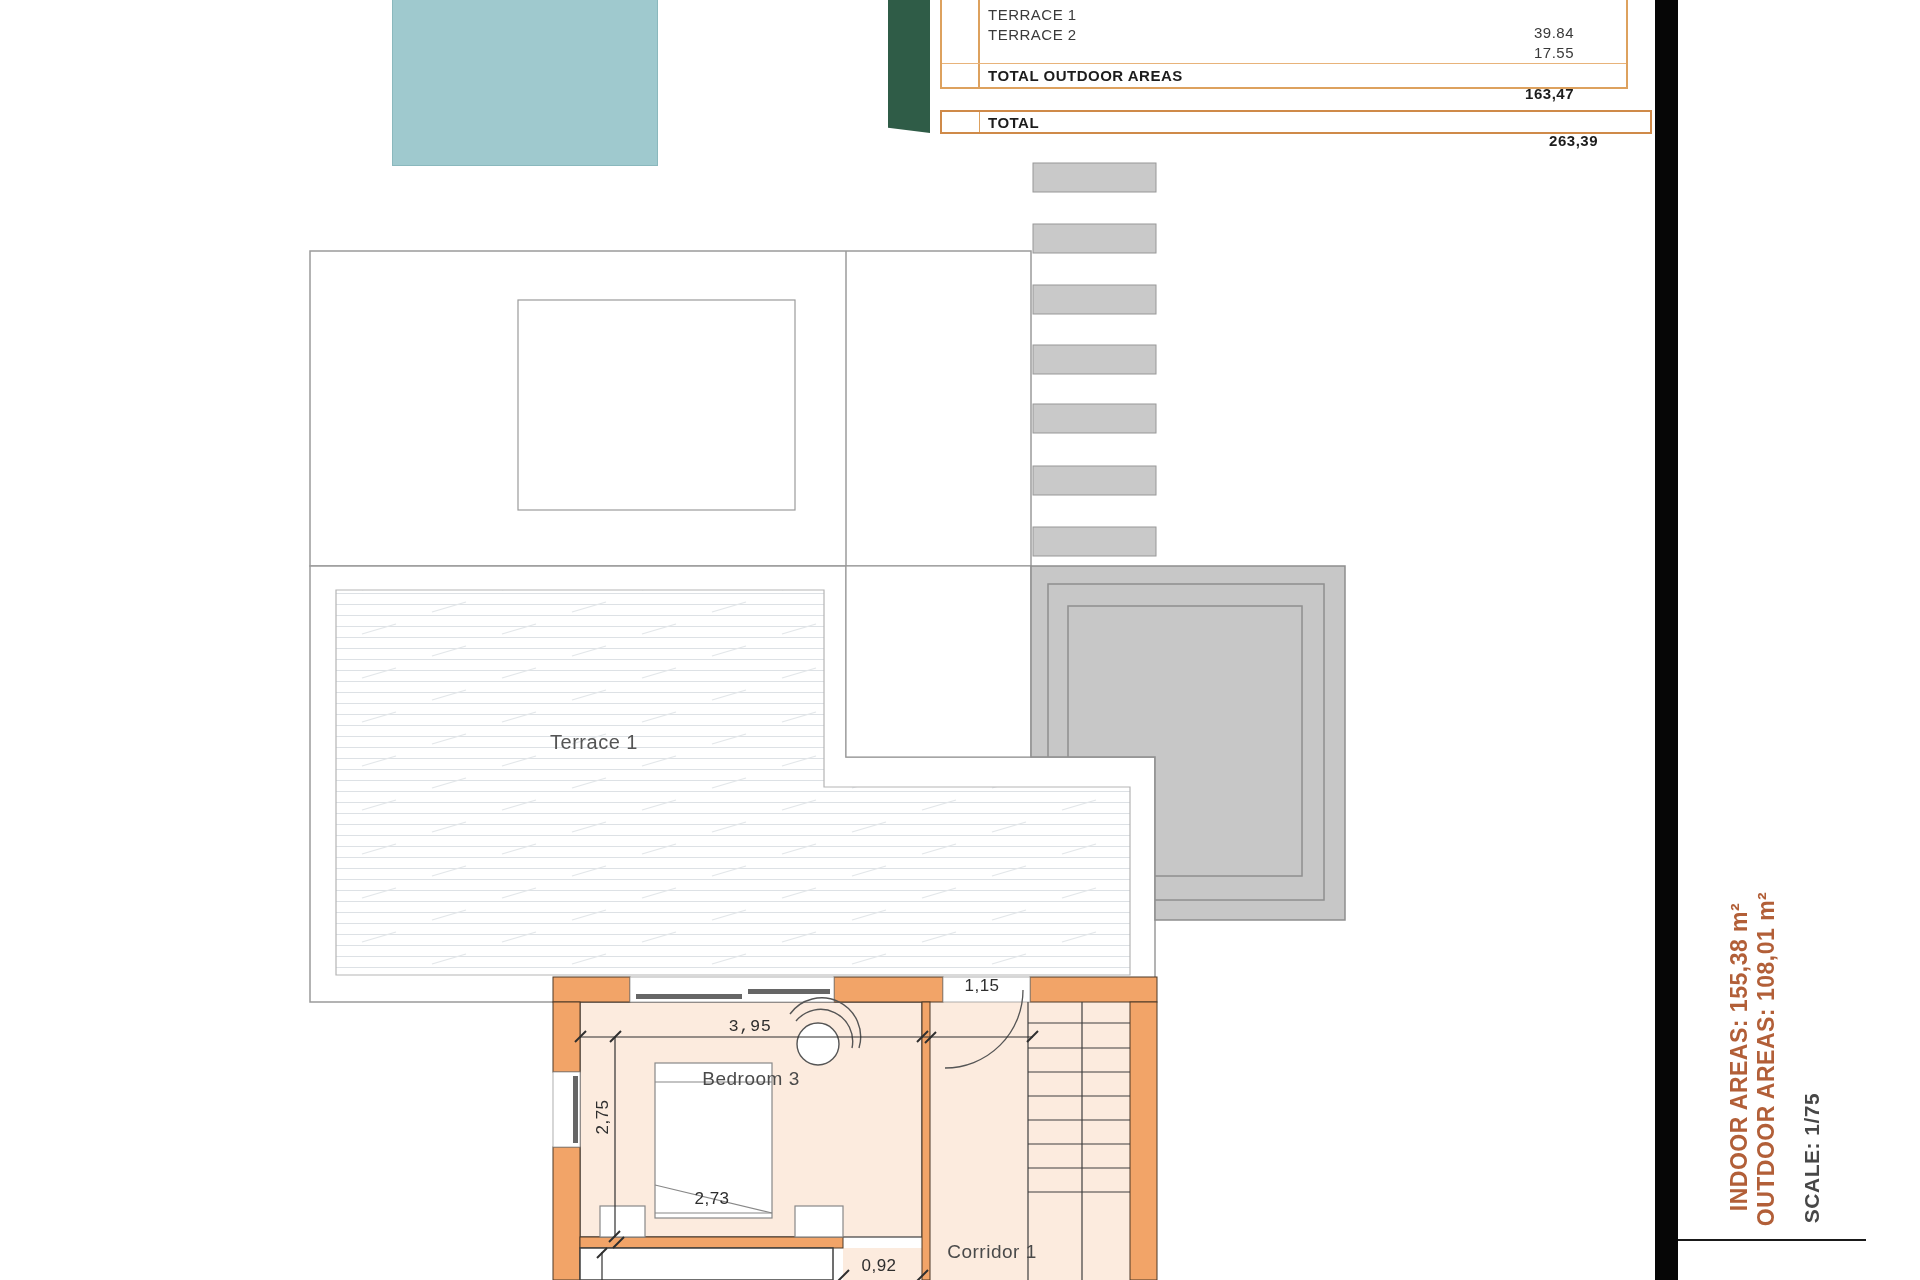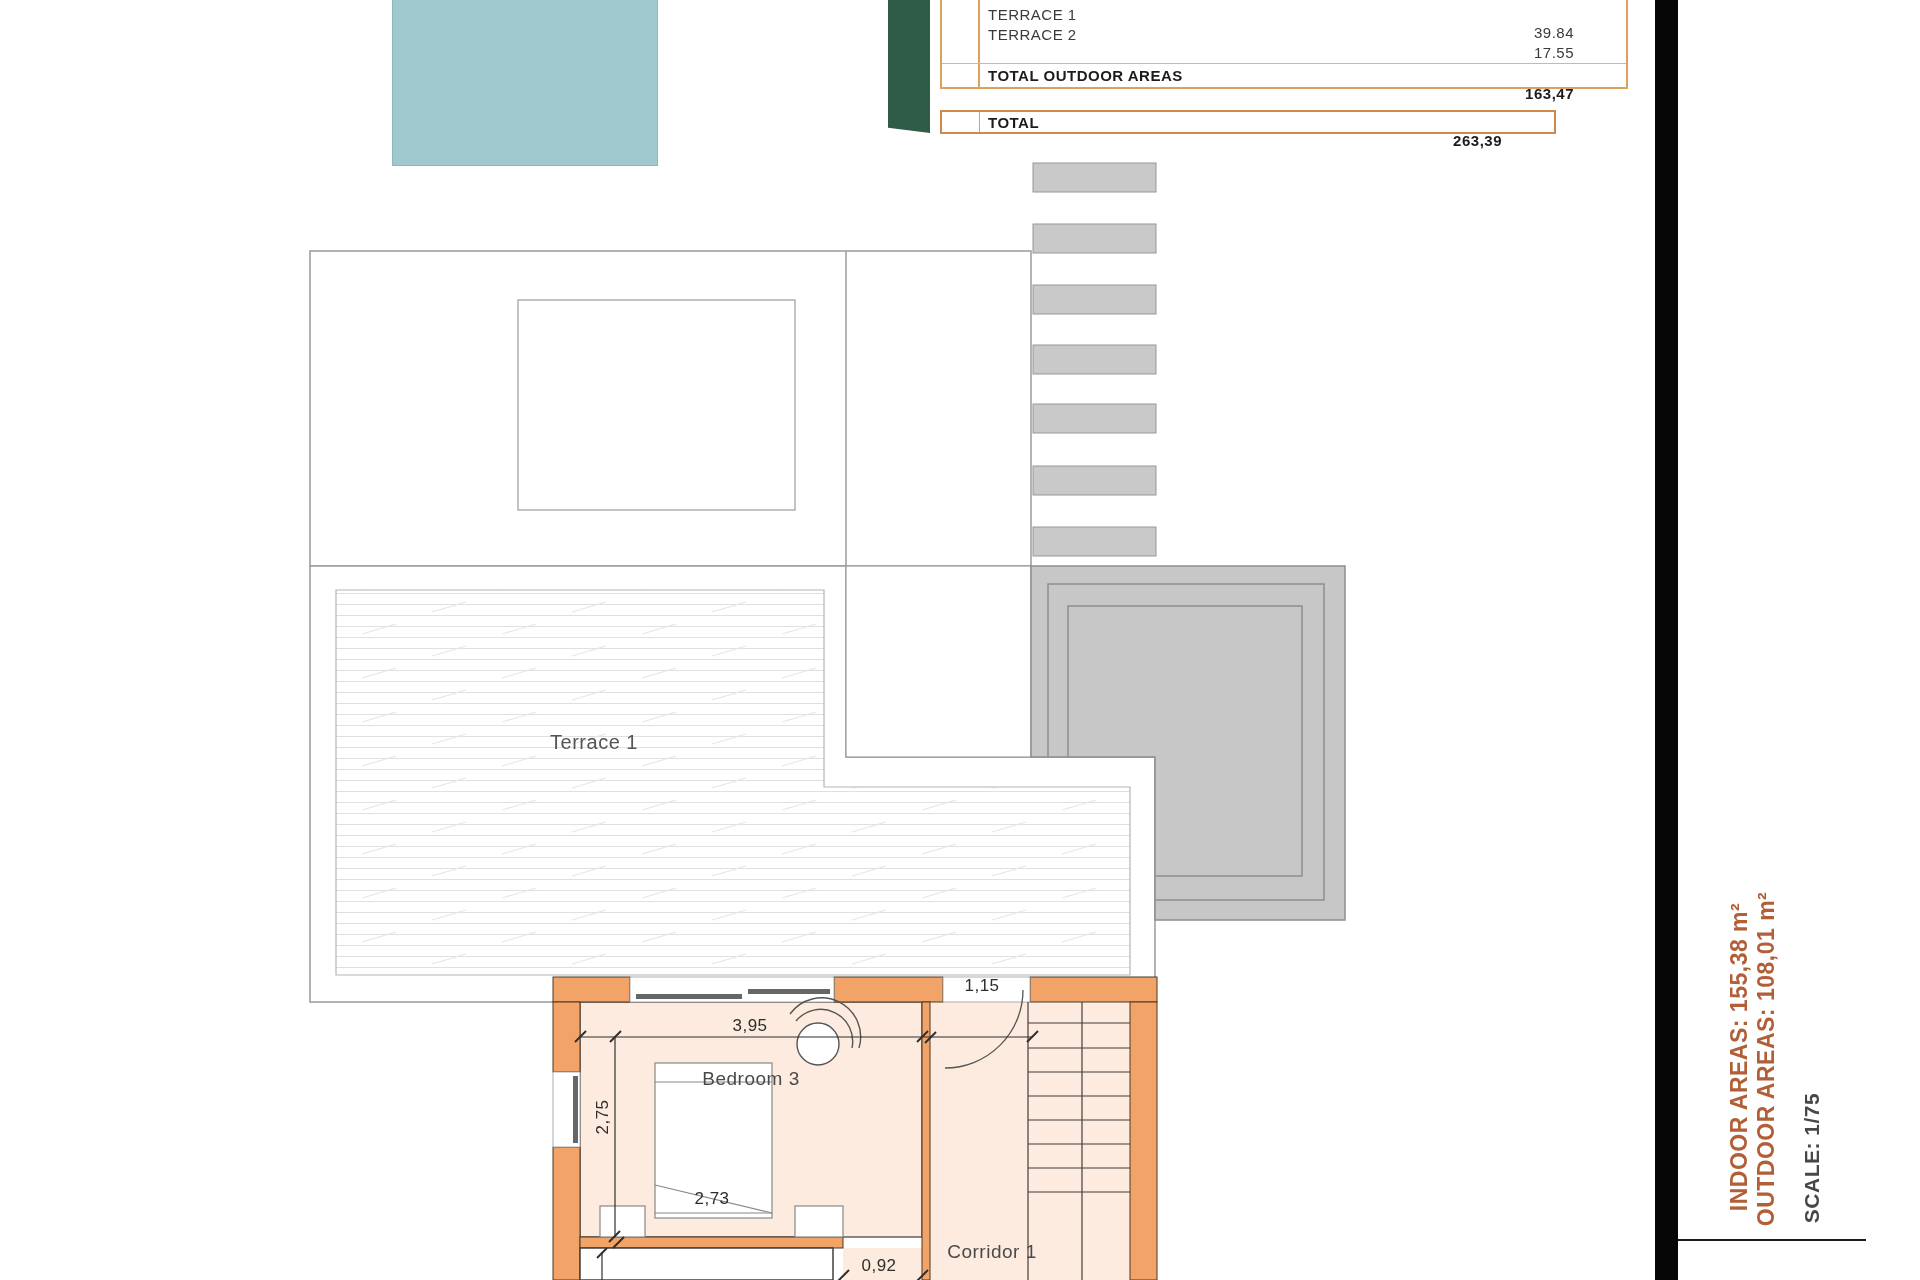--- a/index.html
+++ b/index.html
@@ -24,21 +24,21 @@
   .tbl-box { background:#fff; border:2px solid #dda15e; box-sizing:border-box; }
   #rows-box { left:940px; top:0; width:688px; height:89px; border-top:none; }
   #rows-box .leftcol { position:absolute; left:0; top:0; width:38px; height:100%;
        border-right:2px solid #dda15e; box-sizing:border-box; }
   #rows-box .hline { position:absolute; left:0; top:63px; width:100%; height:0;
        border-top:1.5px solid #e8b37a; }
   .trow { position:absolute; left:44px; right:0; height:20px; }
   .trow .lbl { position:absolute; left:2px; top:0; font-size:15px; letter-spacing:.5px; color:#3a3a3a; }
   .trow .val { position:absolute; right:52px; top:0; font-size:15px; letter-spacing:.5px; color:#3a3a3a;margin-top:18px; }
   .trow.bold .lbl, .trow.bold .val { font-weight:bold; color:#1c1c1c; }
-  #total-box { left:940px; top:110px; width:616px; height:24px; border-width:2px; border-color:#cf8a49; }
+  #total-box { left:940px; top:110px; width:712px; height:24px; border-width:2px; border-color:#cf8a49; }
   #total-box .leftcol { position:absolute; left:0; top:0; width:38px; height:100%;
        border-right:1.5px solid #dda15e; box-sizing:border-box; }
 
   
   .room-label { position:absolute; color:#4a4a4a; font-size:19px; letter-spacing:.5px;
        transform:translate(-50%,-50%); white-space:nowrap; }
   .dim-label { position:absolute; color:#2e2e2e; font-size:17px; letter-spacing:.5px;
        transform:translate(-50%,-50%); white-space:nowrap; }
   .dim-label.vert { transform:translate(-50%,-50%) rotate(-90deg); }
 
@@ -199,21 +199,21 @@
     <span class="val">263,39</span>
   </div>
 </div>
 
 <div class="room-label" style="left:594px; top:742px; font-size:20px; color:#555;">Terrace 1</div>
 
 <div class="room-label" style="left:751px; top:1062px;margin-top:17px;">Bedroom 3</div>
 
 <div class="room-label" style="left:992px; top:1252px;">Corridor 1</div>
 
-<div class="dim-label" style="left:750px; top:1026px;">3,95</div>
+<div class="dim-label" style="left:750px; top:1026px;font-family:Liberation Mono, monospace;">3,95</div>
 
 <div class="dim-label" style="left:982px; top:986px;">1,15</div>
 
 <div class="dim-label vert" style="left:603px; top:1117px;">2,75</div>
 
 <div class="dim-label" style="left:712px; top:1199px;">2,73</div>
 
 <div class="dim-label" style="left:879px; top:1266px;">0,92</div>
 
 <div class="abs" id="black-bar"></div>

